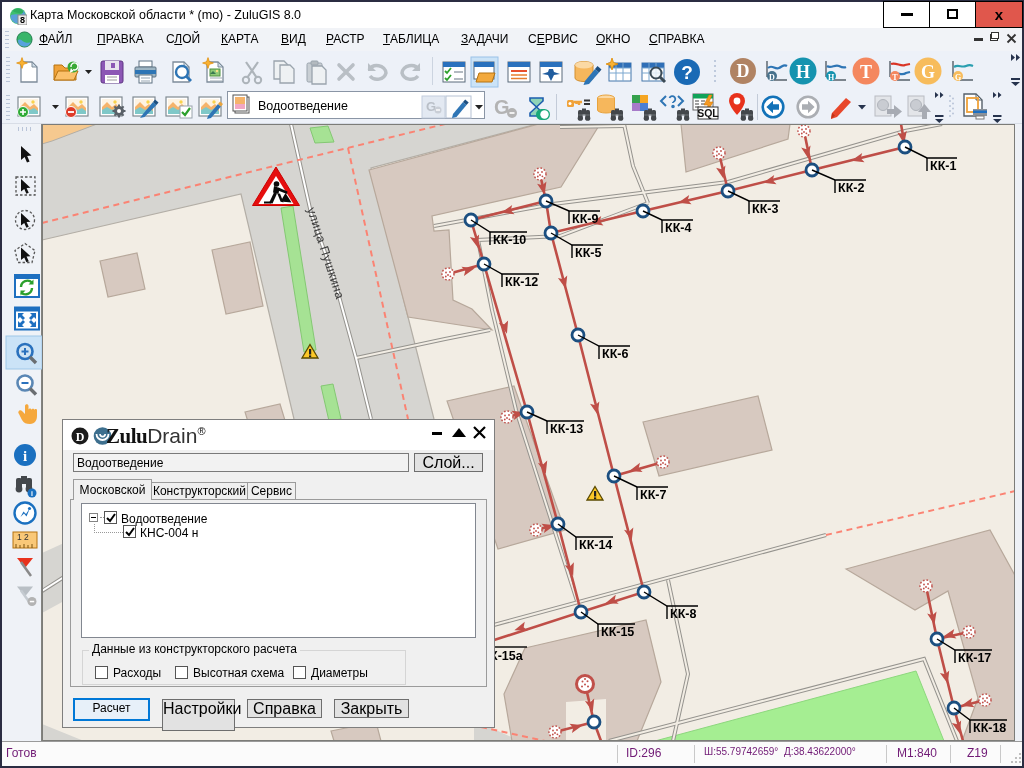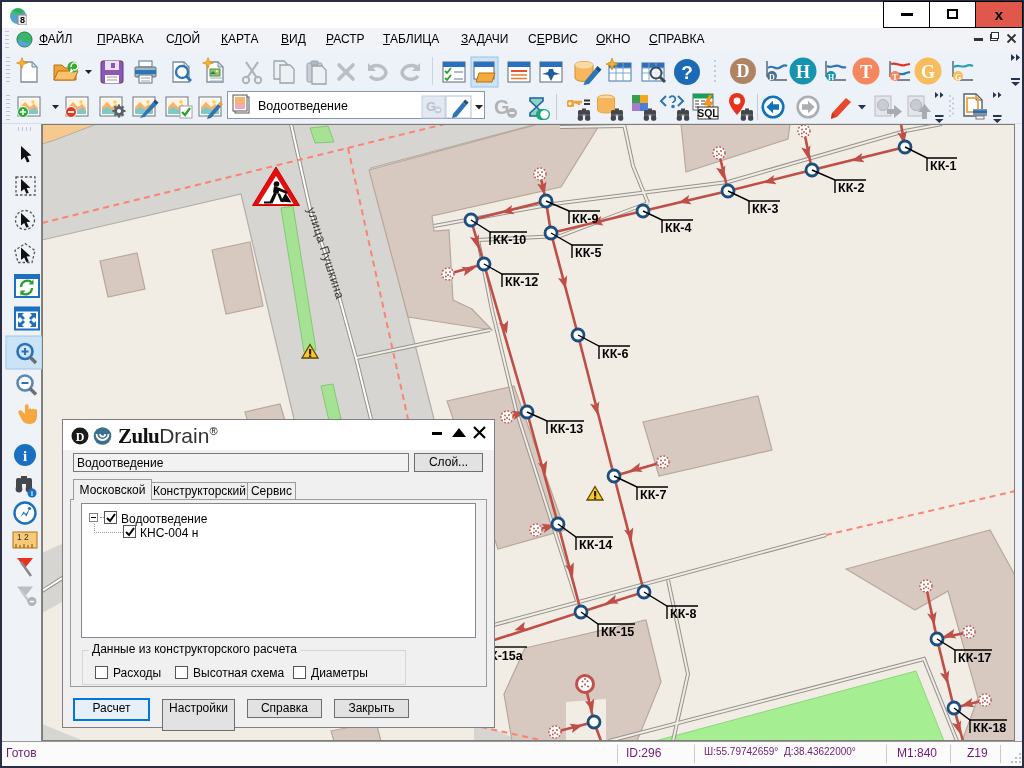--- a/index.html
+++ b/index.html
@@ -11,34 +11,35 @@
 .menu{position:absolute;top:4px;font-size:12px;color:#000}
 .menu u{text-decoration:underline}
 #toolbar1{left:2px;top:51px;width:1020px;height:40px;background:#edf1f8}
 #toolbar2{left:2px;top:91px;width:1020px;height:33px;background:#edf1f8;border-bottom:1px solid #d8dde6}
 #leftbar{left:2px;top:124px;width:40px;height:617px;background:#eff2f7;border-right:1px solid #83837f}
 #statusbar{left:2px;top:741px;width:1020px;height:25px;background:#fbfbfb;border-top:1px solid #9a9a9a;font-size:12px;color:#701a75}
 .sbsep{position:absolute;top:3px;bottom:3px;width:1px;background:#c9c9c9}
 #mapwrap{left:42px;top:124px;width:973px;height:617px}
 #dialog{left:62px;top:419px;width:433px;height:309px;background:#f0f0f0;border:1px solid #7e7e7e}
 .grip{position:absolute;width:4px;background:repeating-linear-gradient(to bottom,#b9c4d8 0,#b9c4d8 1.5px,transparent 1.5px,transparent 4px)}
-.btn{position:absolute;background:#e2e2e2;border:1px solid #6e6e6e;font-size:12px;text-align:center;color:#000}
+.btn{position:absolute;background:#e2e2e2;border:1px solid #6e6e6e;font-size:16px;text-align:center;color:#000}
 .cb{position:absolute;width:13px;height:13px;background:#fff;border:1px solid #555}
 .lbl{position:absolute;font-size:12px;color:#000}
 </style></head>
 <body>
 
 <div class="abs" id="titlebar">
  <svg class="abs" style="left:7px;top:5px" width="18" height="18" viewBox="0 0 18 18">
    <circle cx="9" cy="9" r="8" fill="#3fbf6f"></circle>
    <path d="M1.5 9a7.5 7.5 0 0 0 15 0 7.5 7.5 0 0 0-3-6c2 3-1 5-5 4.5S2 8 1.5 9z" fill="#5aa0d8"></path>
    <path d="M9 1.5c3 0 5 2 5.5 3.5-2 2.5-5 1-7.5.5S3.5 4 4.5 3 7 1.5 9 1.5z" fill="#2fae5f"></path>
    <rect x="9" y="8" width="9" height="10" fill="#e9e9e9" stroke="#8a8a8a"></rect>
    <text x="13.5" y="16" font-size="9" font-weight="bold" text-anchor="middle" fill="#000">8</text>
  </svg>
+ <div class="abs" id="title-text">Карта Московской области * (mo) - ZuluGIS 8.0</div>
  <div class="abs winbtn" style="left:881px;width:47px"><span style="display:inline-block;width:12px;height:3.5px;background:#000;vertical-align:2px"></span></div>
  <div class="abs winbtn" style="left:927px;width:47px"><span style="display:inline-block;width:11px;height:10px;border:2.5px solid #000;vertical-align:-1px"></span></div>
  <div class="abs winbtn" style="left:973px;background:#e0574c;width:48px;font-size:15px;font-weight:bold">x</div>
 </div>
 
 <div class="abs" id="menubar">
  <div class="grip" style="left:3px;top:3px;height:17px"></div>
  <svg class="abs" style="left:14px;top:3px" width="17" height="17" viewBox="0 0 18 18">
    <circle cx="9" cy="9" r="8" fill="#38b56a" stroke="#1f7a4a"></circle>
    <path d="M2 10a7 7 0 0 0 13.5 2C12 13 9 12 7 10.5S3 8.5 2 10z" fill="#57a2dd"></path>
@@ -777,21 +778,21 @@
 
 <div class="abs" id="dialog">
  <div class="abs" style="left:0;top:0;width:431px;height:30px;background:#fff"></div>
  <svg class="abs" style="left:8px;top:7px" width="52" height="18" viewBox="0 0 52 18">
   <circle cx="9" cy="9" r="8.5" fill="#1a1a1a"></circle>
   <text x="9" y="13.5" font-size="12" font-weight="bold" text-anchor="middle" fill="#fff" font-family="Liberation Serif,serif">D</text>
   <circle cx="31.5" cy="9" r="8.8" fill="#3d6f8e"></circle>
   <path d="M25.5 7 a6 6 0 0 0 12 0" fill="none" stroke="#fff" stroke-width="1.8"></path>
   <path d="M29 7 a2.6 2.6 0 0 0 5.2 0" fill="none" stroke="#fff" stroke-width="1.6"></path>
  </svg>
- <div class="abs" style="left:55px;top:4px;font-size:21px;color:#111"><span style="font-family:'Liberation Serif',serif;font-weight:bold;letter-spacing:-0.5px">Zulu</span><span style="color:#333">Drain</span><span style="font-size:11px;vertical-align:8px">®</span></div>
+ <div class="abs" style="left:43px;top:4px;font-size:21px;color:#111"><span style="font-family:'Liberation Serif',serif;font-weight:bold;letter-spacing:-0.5px">Zulu</span><span style="color:#333">Drain</span><span style="font-size:11px;vertical-align:8px">®</span></div>
  <div class="abs" style="left:369px;top:12px;width:10px;height:3px;background:#000"></div>
  <svg class="abs" style="left:389px;top:8px" width="14" height="10">
       <path d="M7 0 L14 9 L0 9 Z" fill="#000"></path>
     </svg>
  <svg class="abs" style="left:410px;top:6px" width="13" height="13">
       <path d="M1 1 L12 12 M12 1 L1 12" stroke="#000" stroke-width="2.2"></path>
     </svg>
  <div class="abs" style="left:10px;top:33px;width:336px;height:19px;background:#f2f2f2;border:1px solid #7a7a7a;font-size:12px;padding:2px 3px;color:#000">Водоотведение</div>
  <div class="abs btn" style="left:351px;top:33px;width:69px;height:19px;line-height:17px">Слой...</div>
 

